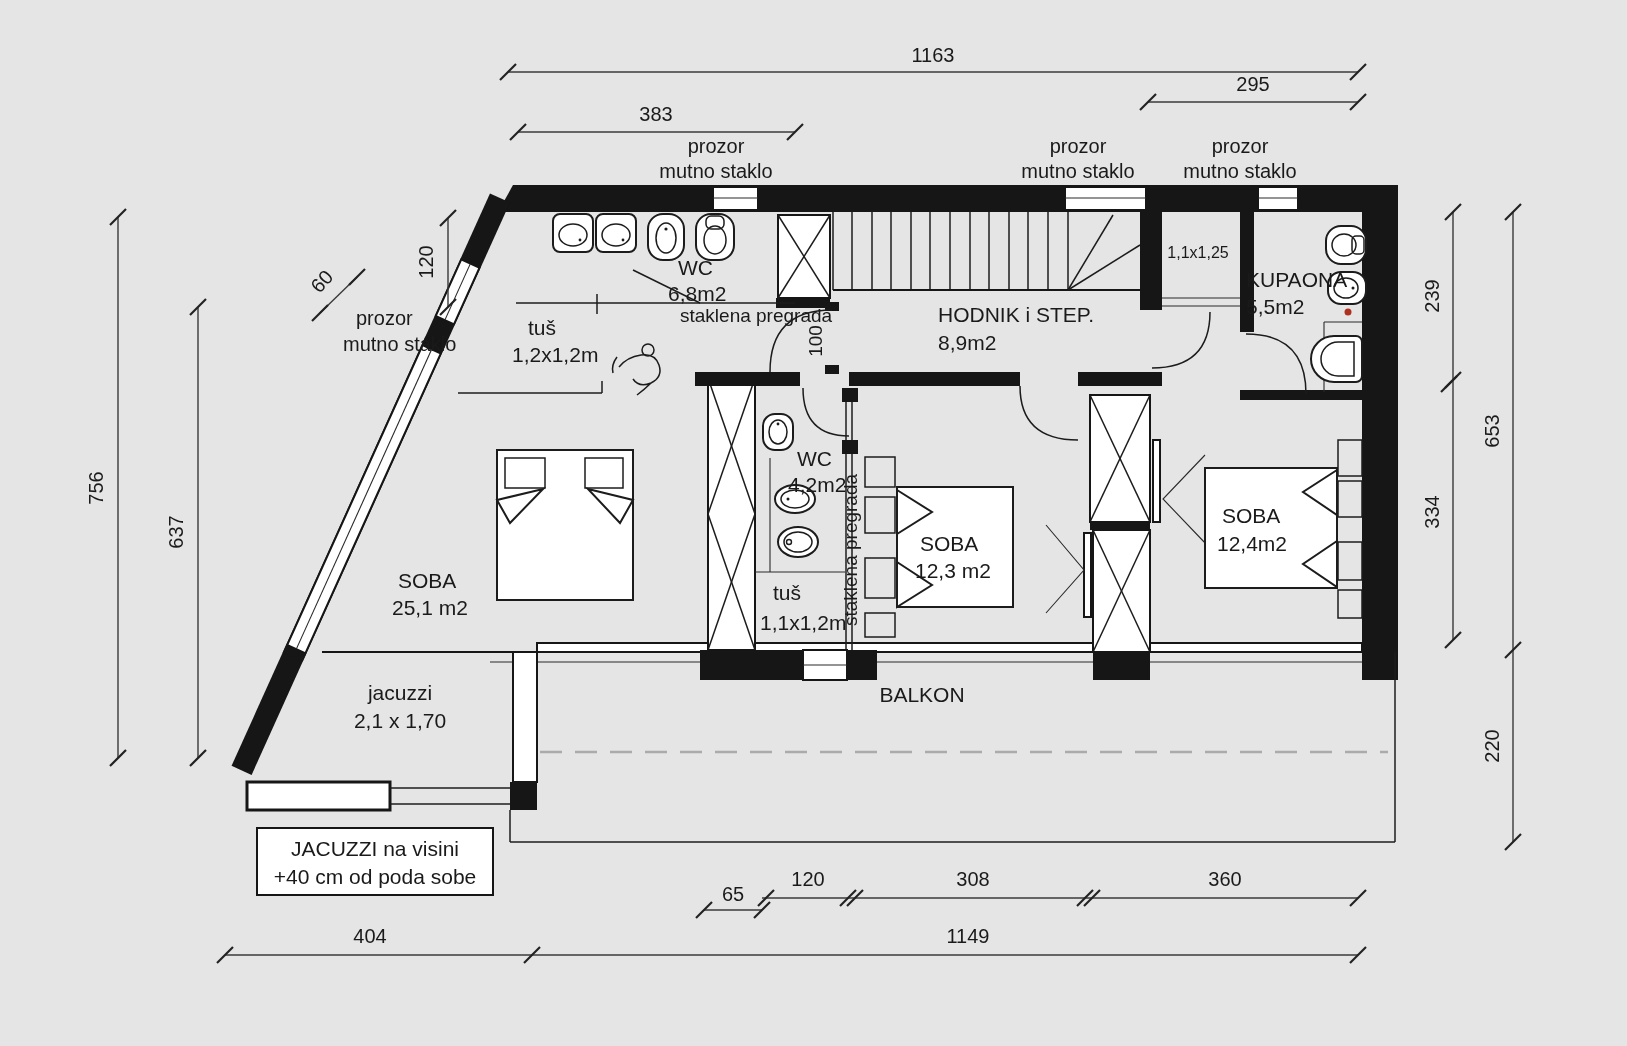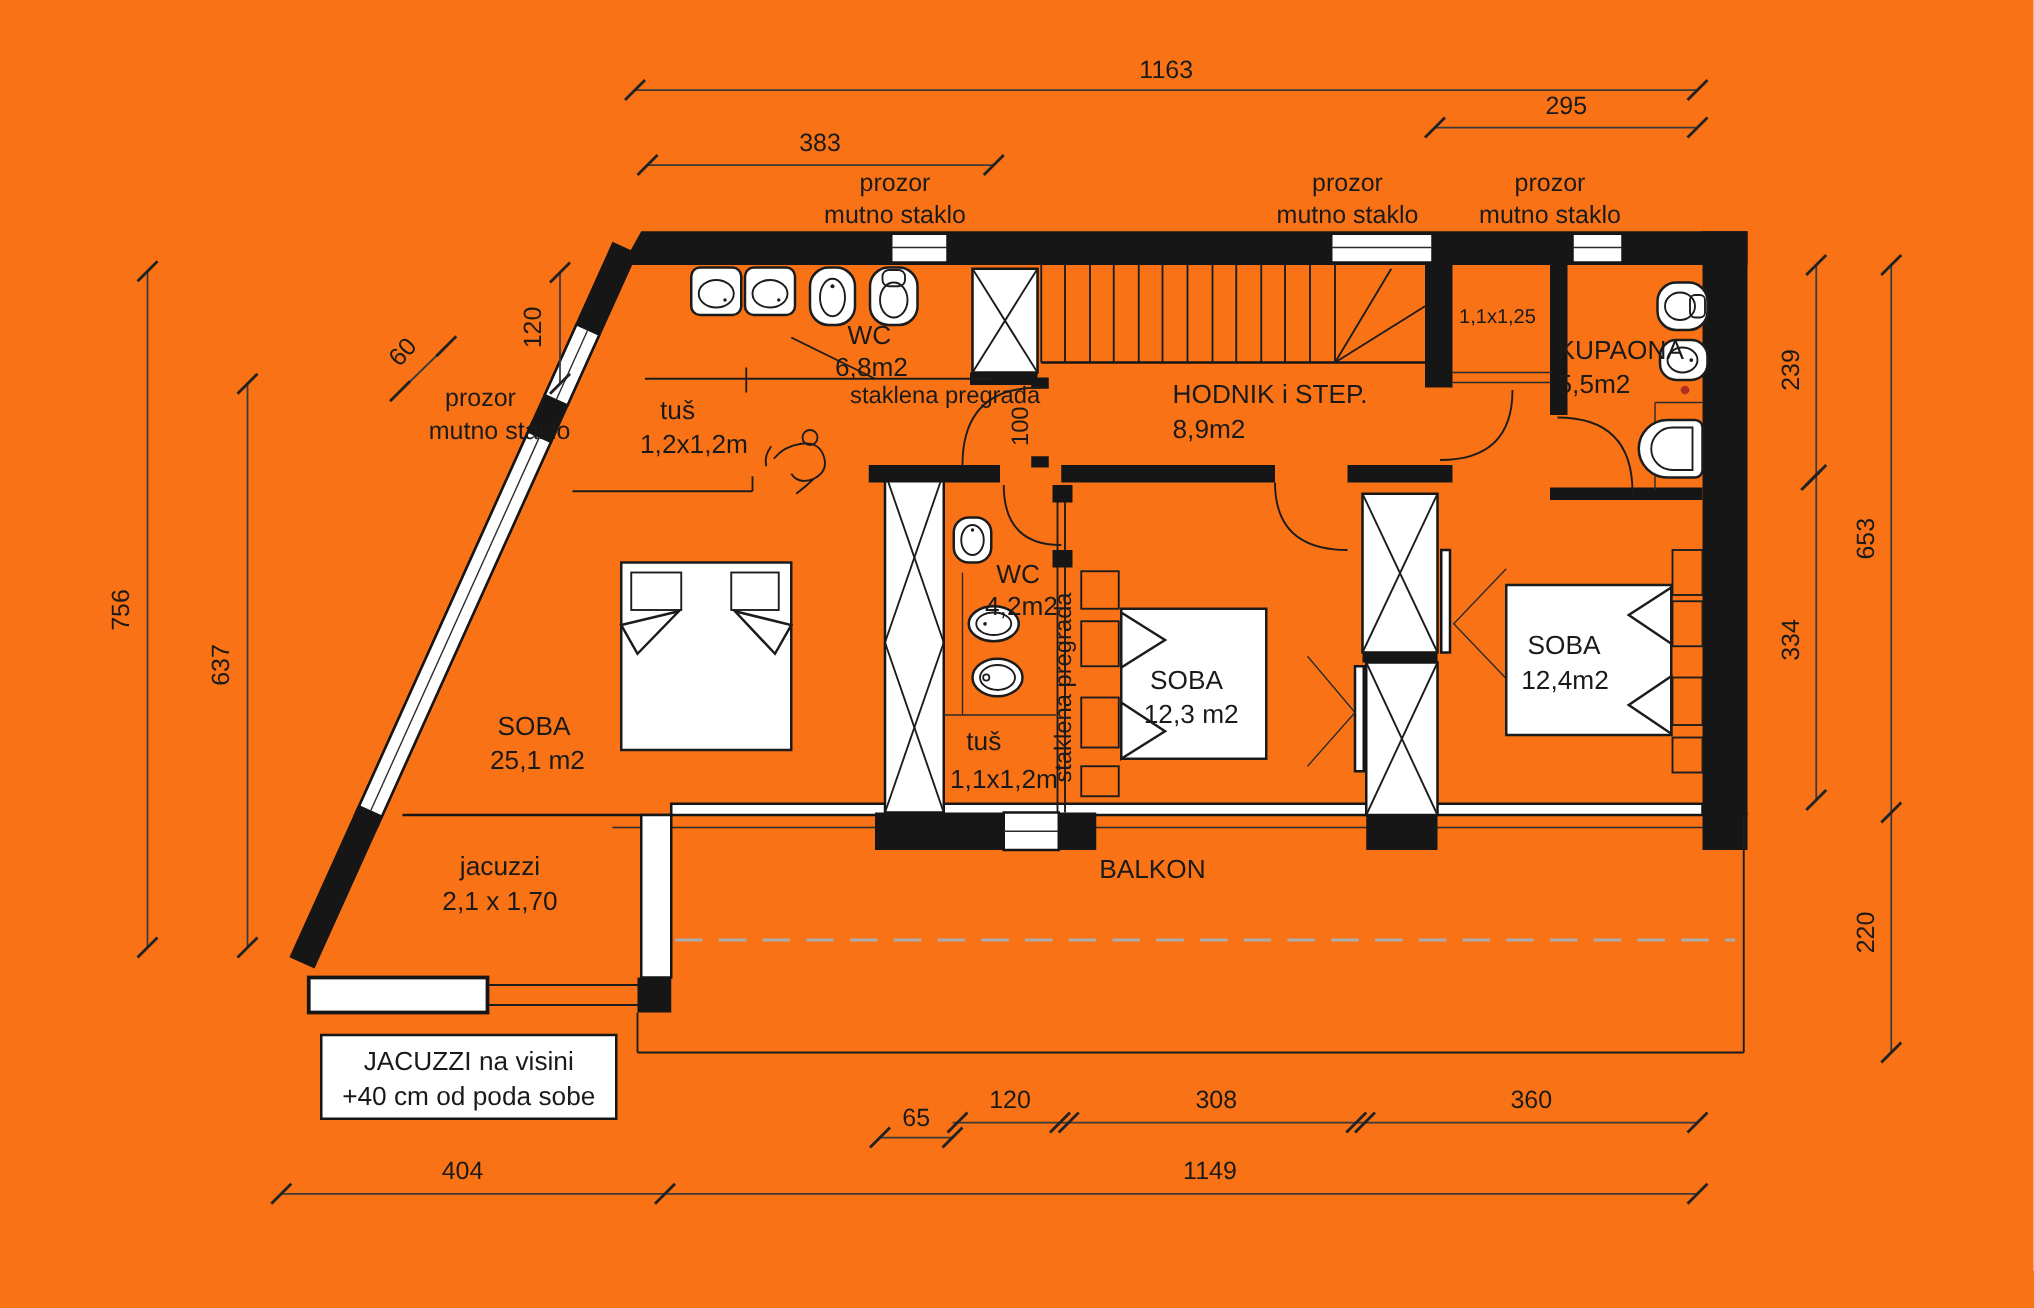--- a/index.html
+++ b/index.html
@@ -1,16 +1,16 @@
 <!DOCTYPE html>
 <html><head>
 <meta charset="utf-8">
 <style>
   html,body{margin:0;padding:0;background:#ffffff;}
-  .page{width:1627px;height:1046px;position:relative;background:#f97316;overflow:hidden;}
+  .page{width:1627px;height:1046px;position:relative;background:#e5e5e5;overflow:hidden;}
   svg{display:block;}
   text{font-family:"Liberation Sans", sans-serif;fill:#1a1a1a;}
   .t20{font-size:20px;}
   .t21{font-size:21px;}
   .t19{font-size:19px;}
   .t16{font-size:16px;}
   .mid{text-anchor:middle;}
   .wall{fill:#161616;stroke:none;}
   .wwin{fill:#ffffff;stroke:#161616;stroke-width:2;}
   .ln{stroke:#161616;stroke-width:2;fill:none;}

